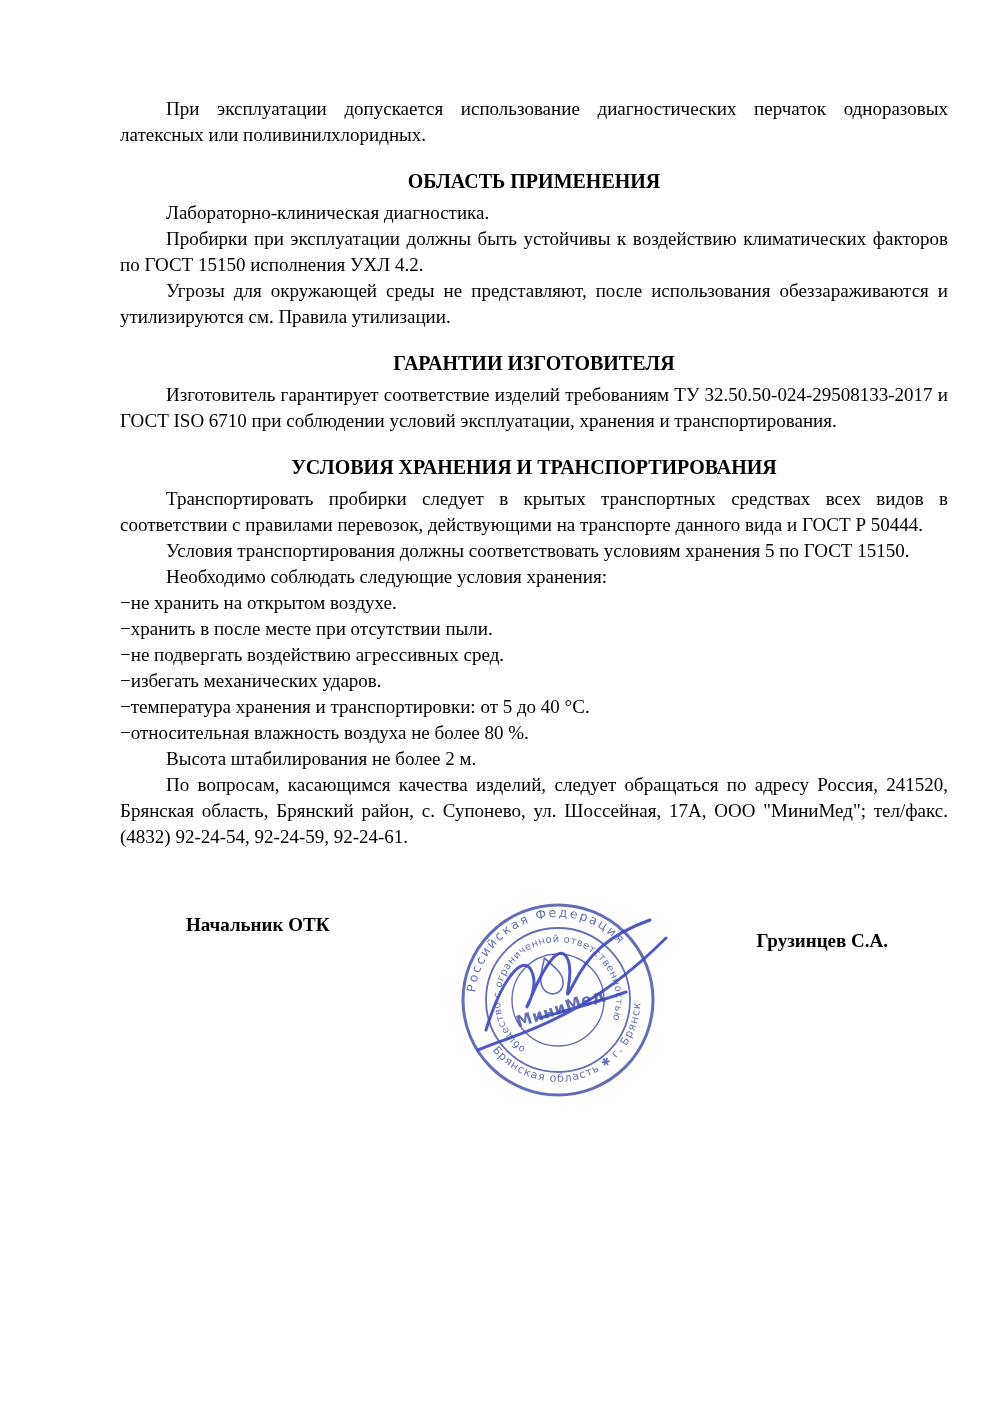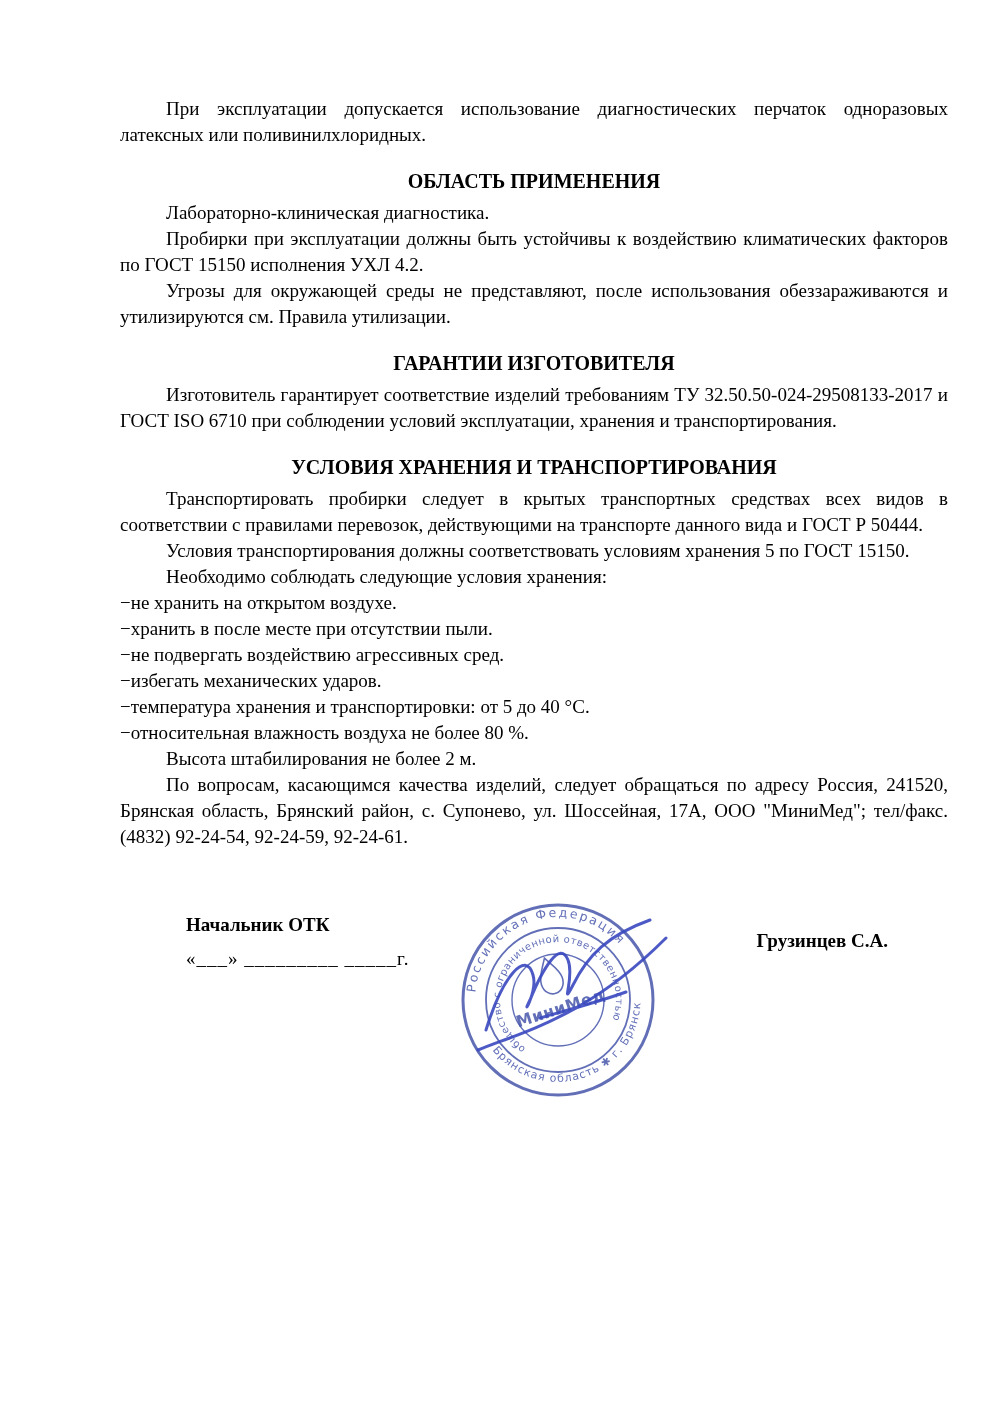--- a/index.html
+++ b/index.html
@@ -86,21 +86,20 @@
   <p class="list-line">−избегать механических ударов.</p>
   <p class="list-line">−температура хранения и транспортировки: от 5 до 40 °С.</p>
   <p class="list-line">−относительная влажность воздуха не более 80 %.</p>
 
   <p class="para">Высота штабилирования не более 2 м.</p>
   <p class="para">По вопросам, касающимся качества изделий, следует обращаться по адресу Россия, 241520, Брянская область, Брянский район, с. Супонево, ул. Шоссейная, 17А, ООО "МиниМед"; тел/факс. (4832) 92-24-54, 92-24-59, 92-24-61.</p>
 
   <div class="sig-block">
     <div class="sig-left">
       <p class="sig-position">Начальник ОТК</p>
-      <p class="sig-date">«___» _________  _____г.</p>
     </div>
     <p class="sig-name">Грузинцев С.А.</p>
   </div>
 
   <div class="stamp-wrap">
     <svg width="260" height="240" viewBox="0 0 260 240">
 
       <g opacity="0.82" stroke="#4050a8" fill="none">
         <circle cx="110" cy="120" r="95" stroke-width="3"></circle>
         <circle cx="110" cy="120" r="72" stroke-width="1.8"></circle>

